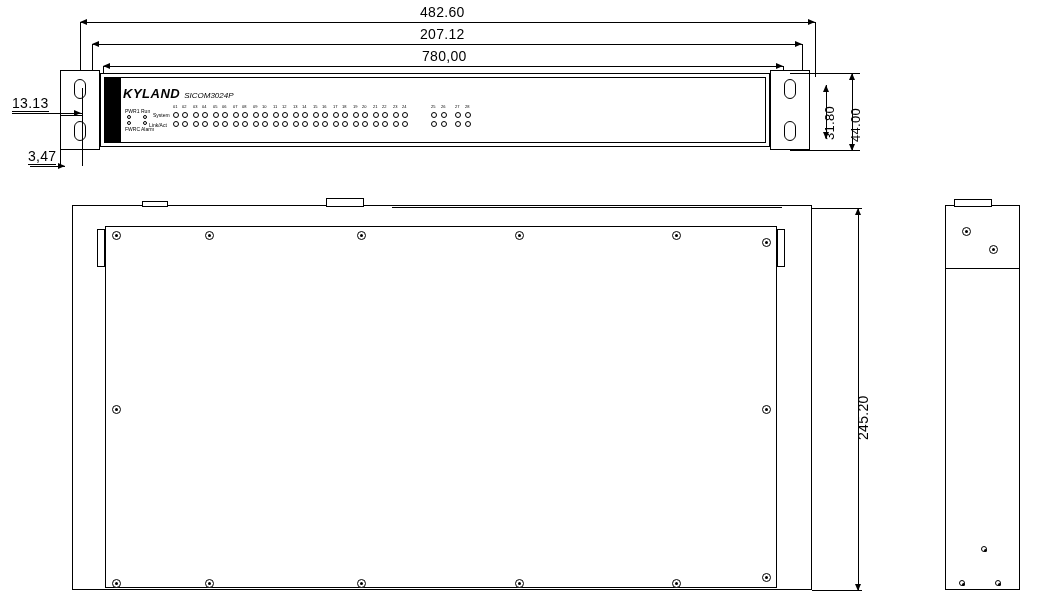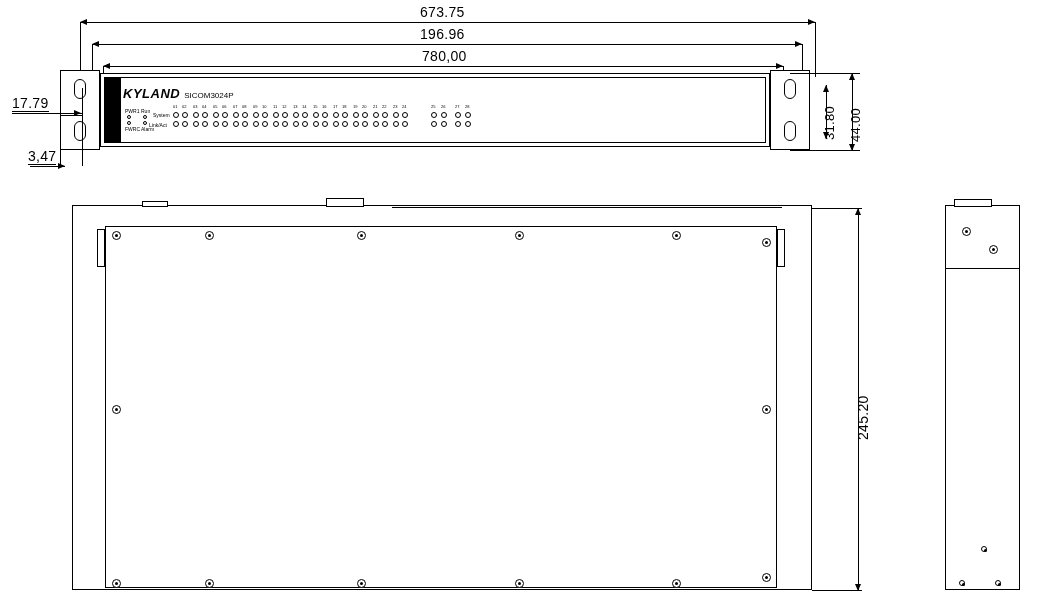--- a/index.html
+++ b/index.html
@@ -18,21 +18,21 @@
 
   
   #frontview{position:absolute;left:60px;top:70px;width:750px;height:80px;}
   .earL,.earR{position:absolute;top:0;width:40px;height:80px;border:1px solid #000;box-sizing:border-box;background:#fff;}
   .earhole{position:absolute;width:12px;height:20px;border:1px solid #000;border-radius:6px;box-sizing:border-box;background:#fff;}
   .body{position:absolute;left:40px;top:3px;width:670px;height:74px;border:1px solid #000;box-sizing:border-box;background:#fff;}
   .innerpanel{position:absolute;left:3px;top:3px;right:3px;bottom:3px;border:1px solid #000;box-sizing:border-box;}
   .blackband{position:absolute;left:4px;top:4px;width:16px;height:64px;background:#000;}
   .brandbox{position:absolute;left:22px;top:10px;width:120px;height:18px;}
   .brand{font-weight:bold;font-style:italic;font-size:13px;letter-spacing:.5px;}
-  .model{font-size:8px;margin-left:4px;}
+  .model{font-size:8px;font-style:italic;margin-left:4px;}
   .ledlabel{font-size:5px;}
   .dot{position:absolute;width:4px;height:4px;border:1px solid #000;border-radius:50%;box-sizing:border-box;background:#fff;}
   .portdot{position:absolute;width:6px;height:6px;border:1px solid #000;border-radius:50%;box-sizing:border-box;background:#fff;}
   .portnum{position:absolute;font-size:4px;}
 
   
   #topview{position:absolute;left:72px;top:205px;width:740px;height:385px;}
   .screw{position:absolute;width:9px;height:9px;border:1px solid #000;border-radius:50%;box-sizing:border-box;background:#fff;}
   .screw:after{content:"";position:absolute;left:2px;top:2px;width:3px;height:3px;border-radius:50%;background:#000;}
 
@@ -45,28 +45,28 @@
   .ah-r{border-top:3px solid transparent;border-bottom:3px solid transparent;border-left:7px solid #000;}
   .ah-u{border-left:3px solid transparent;border-right:3px solid transparent;border-bottom:7px solid #000;}
   .ah-d{border-left:3px solid transparent;border-right:3px solid transparent;border-top:7px solid #000;}
   .ul{border-bottom:1px solid #000;}
 </style>
 </head>
 <body>
 
 <div id="root">
 
-  <div class="abs dimtext" style="left:420px;top:4px;">673.75</div>
+  <div class="abs dimtext" style="left:420px;top:4px;">482.60</div>
   <div class="arrowline" style="left:80px;top:22px;width:735px;"></div>
   <div class="arrowhead ah-l abs" style="left:80px;top:19px;"></div>
   <div class="arrowhead ah-r abs" style="left:808px;top:19px;"></div>
   <div class="line-v" style="left:80px;top:22px;height:55px;"></div>
   <div class="line-v" style="left:815px;top:22px;height:55px;"></div>
 
-  <div class="abs dimtext" style="left:420px;top:26px;">196.96</div>
+  <div class="abs dimtext" style="left:420px;top:26px;">207.12</div>
   <div class="arrowline" style="left:92px;top:44px;width:710px;"></div>
   <div class="arrowhead ah-l abs" style="left:92px;top:41px;"></div>
   <div class="arrowhead ah-r abs" style="left:795px;top:41px;"></div>
   <div class="line-v" style="left:92px;top:44px;height:35px;"></div>
   <div class="line-v" style="left:802px;top:44px;height:35px;"></div>
 
   <div class="abs dimtext" style="left:422px;top:48px;">780,00</div>
   <div class="arrowline" style="left:103px;top:66px;width:680px;"></div>
   <div class="arrowhead ah-l abs" style="left:103px;top:63px;"></div>
   <div class="arrowhead ah-r abs" style="left:776px;top:63px;"></div>
@@ -204,21 +204,21 @@
   <div class="line-v" style="left:826px;top:85px;height:53px;"></div>
   <div class="arrowhead ah-u abs" style="left:823px;top:85px;"></div>
   <div class="arrowhead ah-d abs" style="left:823px;top:132px;"></div>
   <div class="abs dimtext small vert" style="left:822px;top:140px;">31.80</div>
 
   <div class="line-v" style="left:852px;top:73px;height:77px;"></div>
   <div class="arrowhead ah-u abs" style="left:849px;top:73px;"></div>
   <div class="arrowhead ah-d abs" style="left:849px;top:144px;"></div>
   <div class="abs dimtext small vert" style="left:848px;top:142px;">44.00</div>
 
-  <div class="abs dimtext ul" style="left:12px;top:95px;">17.79</div>
+  <div class="abs dimtext ul" style="left:12px;top:95px;">13.13</div>
   <div class="line-h" style="left:12px;top:113px;width:70px;"></div>
   <div class="arrowhead ah-r abs" style="left:74px;top:110px;"></div>
   <div class="line-v" style="left:60px;top:88px;height:78px;"></div>
   <div class="line-v" style="left:82px;top:88px;height:78px;"></div>
   <div class="line-h" style="left:60px;top:115px;width:23px;"></div>
 
   <div class="abs dimtext ul" style="left:28px;top:148px;">3,47</div>
   <div class="line-h" style="left:30px;top:166px;width:35px;"></div>
   <div class="arrowhead ah-r abs" style="left:58px;top:163px;"></div>
 

